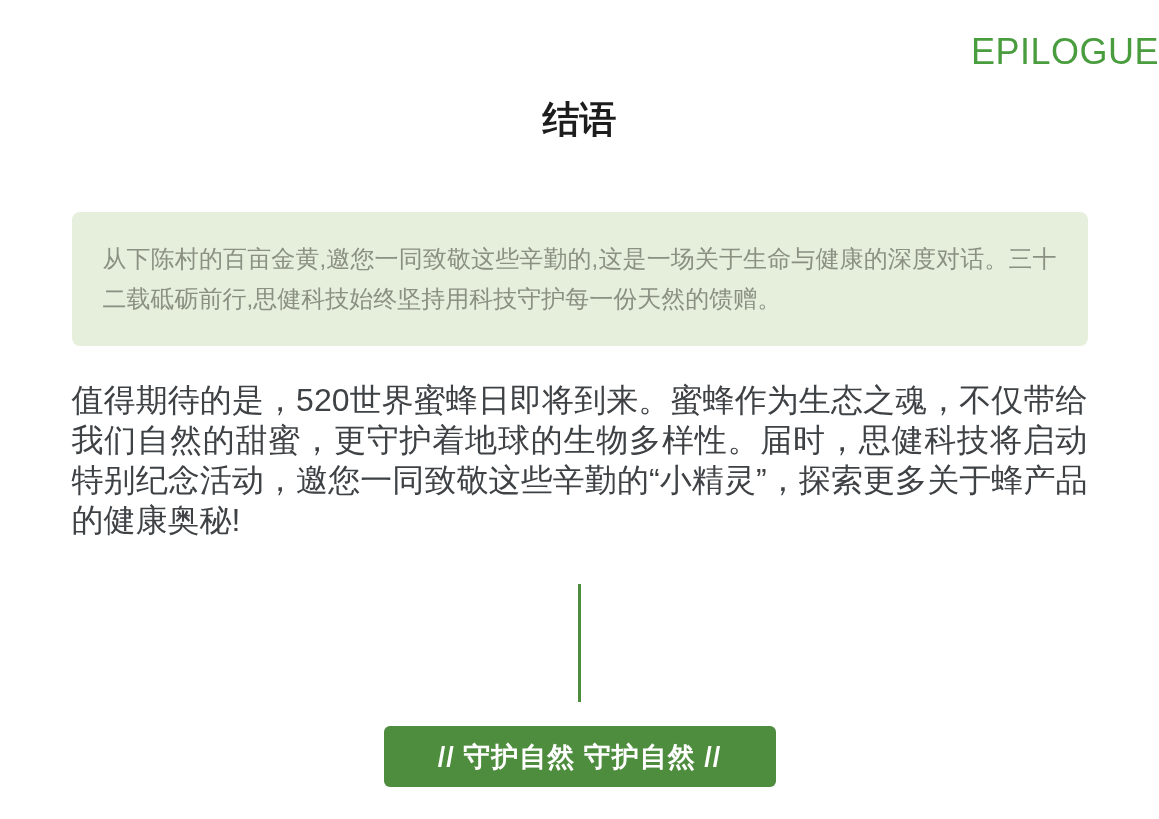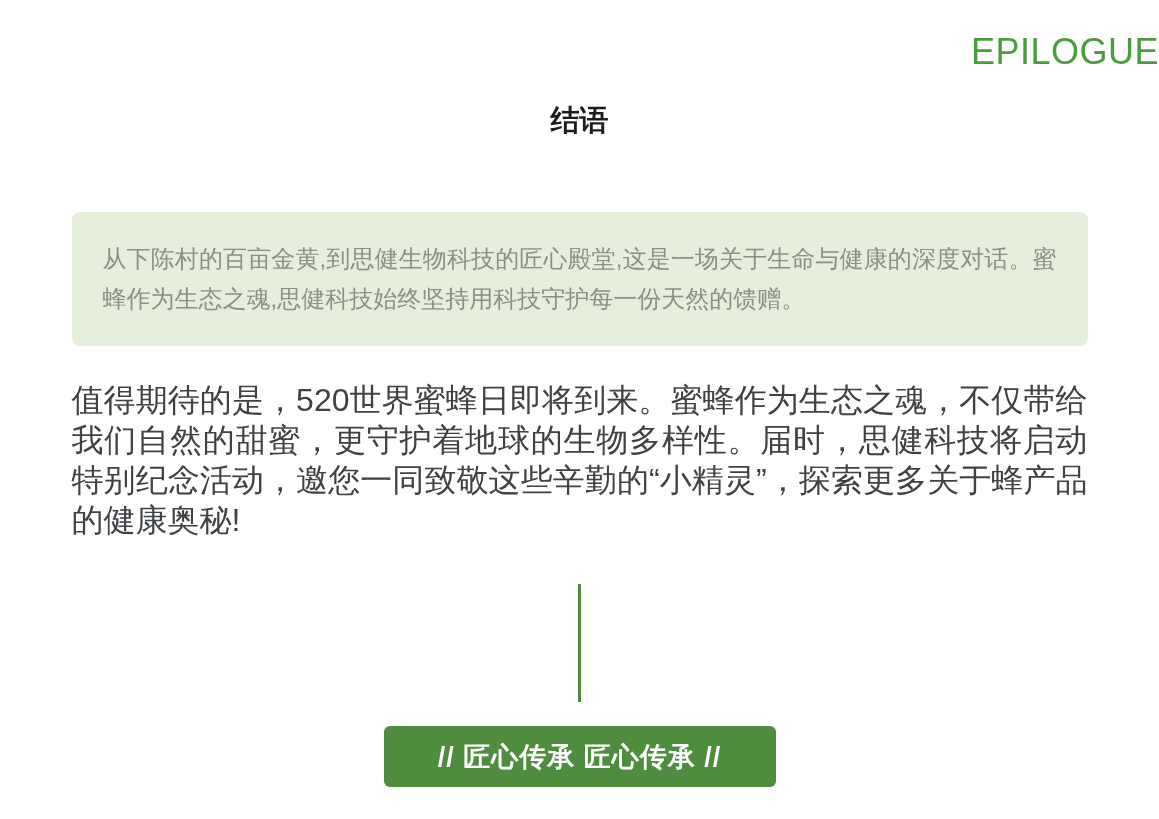--- a/index.html
+++ b/index.html
@@ -20,21 +20,21 @@
     text-align: right;
     font-size: 36px;
     line-height: 44px;
     font-weight: 400;
     letter-spacing: 0.5px;
     color: #4a9d3e;
   }
   .section-title {
     margin-top: 26px;
     text-align: center;
-    font-size: 29px;
+    font-size: 37px;
     line-height: 40px;
     font-weight: 700;
     color: #1d1d1d;
   }
   .highlight-box {
     width: 1016px;
     margin: 72px auto 0;
     background: #e6eedc;
     border-radius: 8px;
     padding: 27px 31px;
@@ -75,22 +75,22 @@
 </head>
 <body>
 
 <div class="page">
 
   <div class="eyebrow">EPILOGUE</div>
 
   <h1 class="section-title">结语</h1>
 
   <div class="highlight-box">
-    <p>从下陈村的百亩金黄,到思健生物科技的匠心殿堂,这是一场关于生命与健康的深度对话。蜜蜂作为生态之魂,思健科技始终坚持用科技守护每一份天然的馈赠。</p>
+    <p>从下陈村的百亩金黄,邀您一同致敬这些辛勤的,这是一场关于生命与健康的深度对话。三十二载砥砺前行,思健科技始终坚持用科技守护每一份天然的馈赠。</p>
   </div>
 
   <p class="body-text">值得期待的是，520世界蜜蜂日即将到来。蜜蜂作为生态之魂，不仅带给我们自然的甜蜜，更守护着地球的生物多样性。届时，思健科技将启动特别纪念活动，邀您一同致敬这些辛勤的“小精灵”，探索更多关于蜂产品的健康奥秘!</p>
 
   <div class="v-divider"></div>
 
-  <div class="slogan-banner">// 匠心传承 匠心传承 //</div>
+  <div class="slogan-banner">// 守护自然 守护自然 //</div>
 
 </div>
 
 </body></html>

